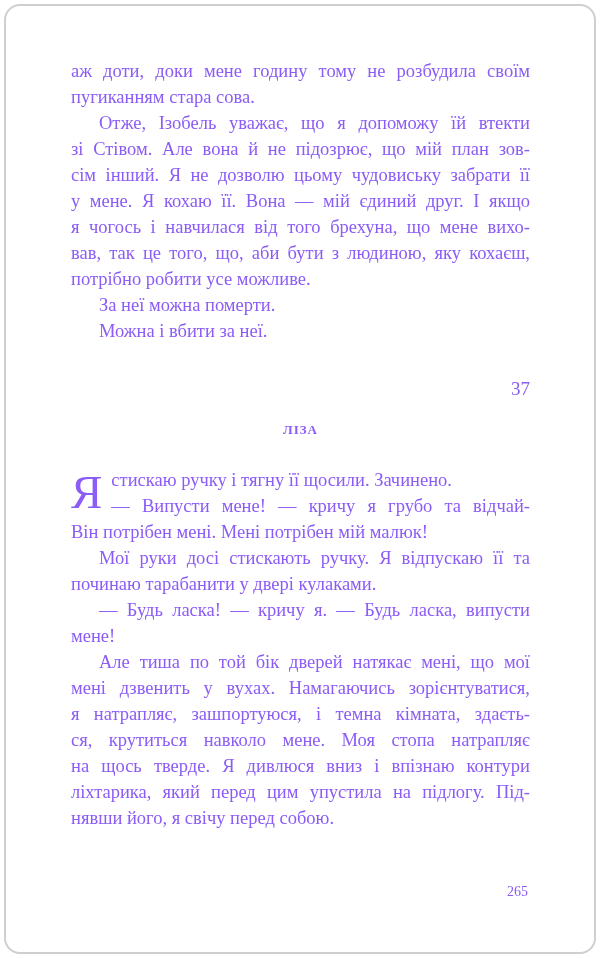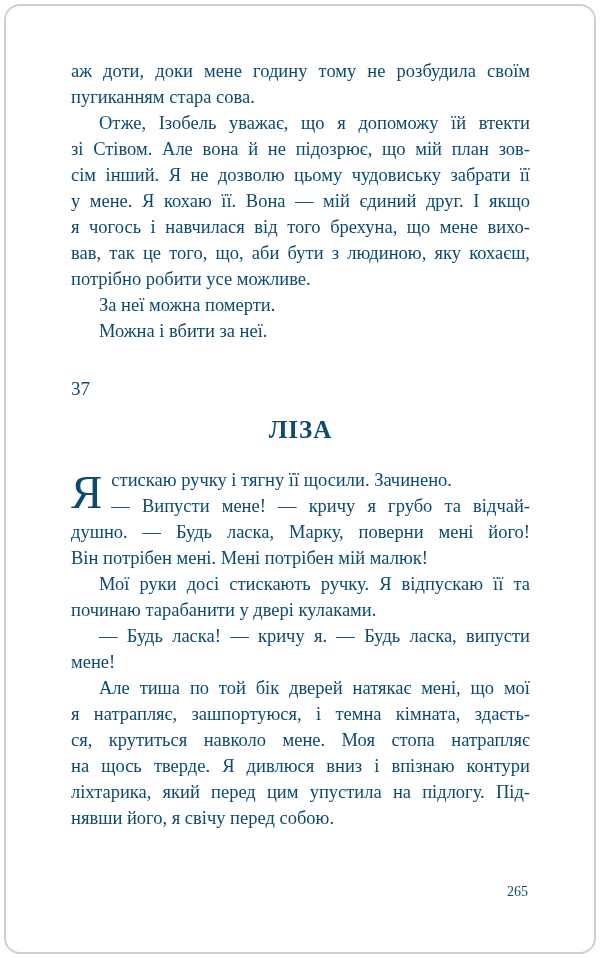--- a/index.html
+++ b/index.html
@@ -6,21 +6,21 @@
     margin: 0;
     padding: 0;
     background: #ffffff;
   }
   .page {
     position: relative;
     width: 600px;
     height: 958px;
     background: #ffffff;
     font-family: "Liberation Serif", "DejaVu Serif", serif;
-    color: #0c4a6e;
+    color: #8b5cf6;
     overflow: hidden;
   }
   .page-border {
     position: absolute;
     left: 4px; top: 4px; right: 4px; bottom: 4px;
     border: 2px solid #cfcfcf;
     border-radius: 16px;
     pointer-events: none;
   }
   .text-area {
@@ -40,28 +40,28 @@
   }
   .line.last {
     text-align: right;
     text-align-last: left;
   }
   .line.indent {
     text-indent: 28px;
   }
   .chapter-number {
     margin-top: 32px;
-    text-align: left;
+    text-align: right;
     font-size: 19px;
     line-height: 26px;
   }
   .chapter-title {
     margin-top: 15px;
     text-align: center;
-    font-size: 25px;
+    font-size: 13px;
     font-weight: bold;
     letter-spacing: 1px;
     line-height: 26px;
   }
   .chapter-body {
     margin-top: 24px;
   }
   .dropcap {
     float: left;
     font-size: 47px;
@@ -98,27 +98,27 @@
       </div>
 
     <div class="chapter-number">37</div>
 
     <div class="chapter-title">ЛІЗА</div>
 
     <div id="bottom-text" class="chapter-body">
         <span class="dropcap">Я</span>
         <div class="line last">стискаю ручку і тягну її щосили. Зачинено.</div>
         <div class="line just">— Випусти мене! — кричу я грубо та відчай-</div>
-        <div class="line just">душно. — Будь ласка, Марку, поверни мені його!</div>
         <div class="line last">Він потрібен мені. Мені потрібен мій малюк!</div>
         <div class="line just indent">Мої руки досі стискають ручку. Я відпускаю її та</div>
         <div class="line last">починаю тарабанити у двері кулаками.</div>
         <div class="line just indent">— Будь ласка! — кричу я. — Будь ласка, випусти</div>
         <div class="line last">мене!</div>
         <div class="line just indent">Але тиша по той бік дверей натякає мені, що мої</div>
+        <div class="line just">мені дзвенить у вухах. Намагаючись зорієнтуватися,</div>
         <div class="line just">я натрапляє, зашпортуюся, і темна кімната, здаєть-</div>
         <div class="line just">ся, крутиться навколо мене. Моя стопа натрапляє</div>
         <div class="line just">на щось тверде. Я дивлюся вниз і впізнаю контури</div>
         <div class="line just">ліхтарика, який перед цим упустила на підлогу. Під-</div>
         <div class="line last">нявши його, я свічу перед собою.</div>
       </div>
   </div>
 
   <div class="page-number">265</div>
 </div>

